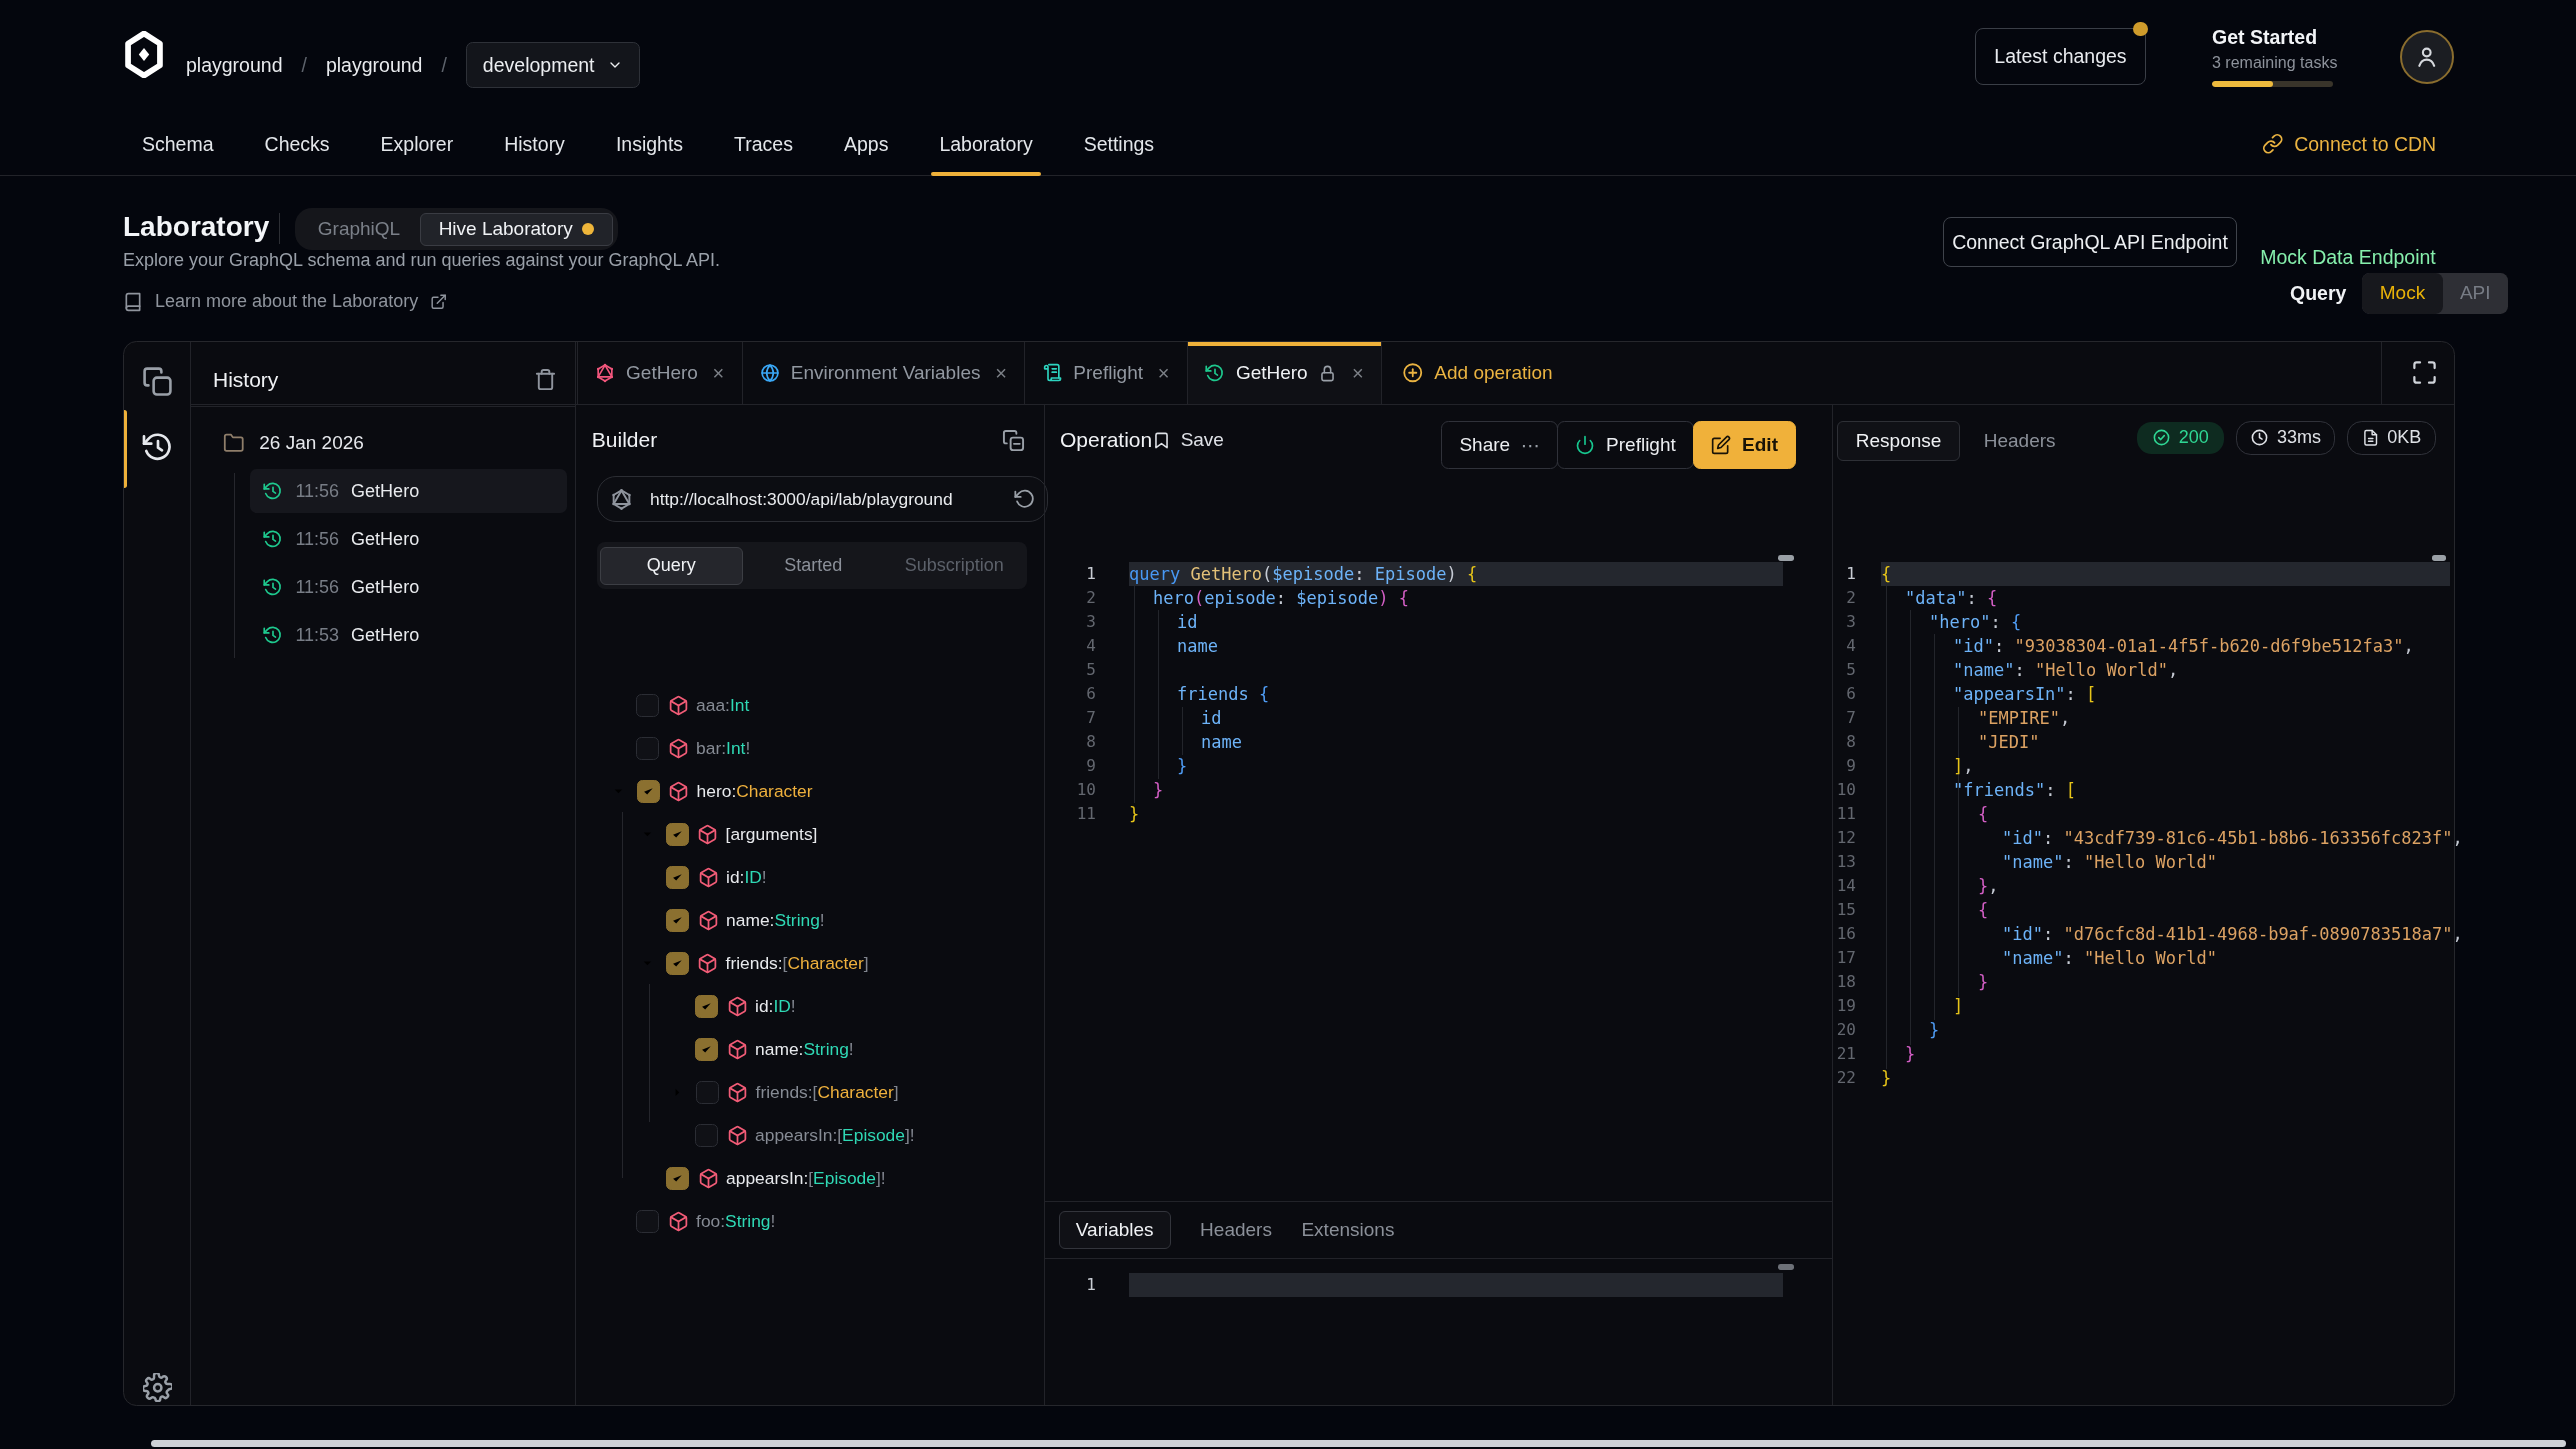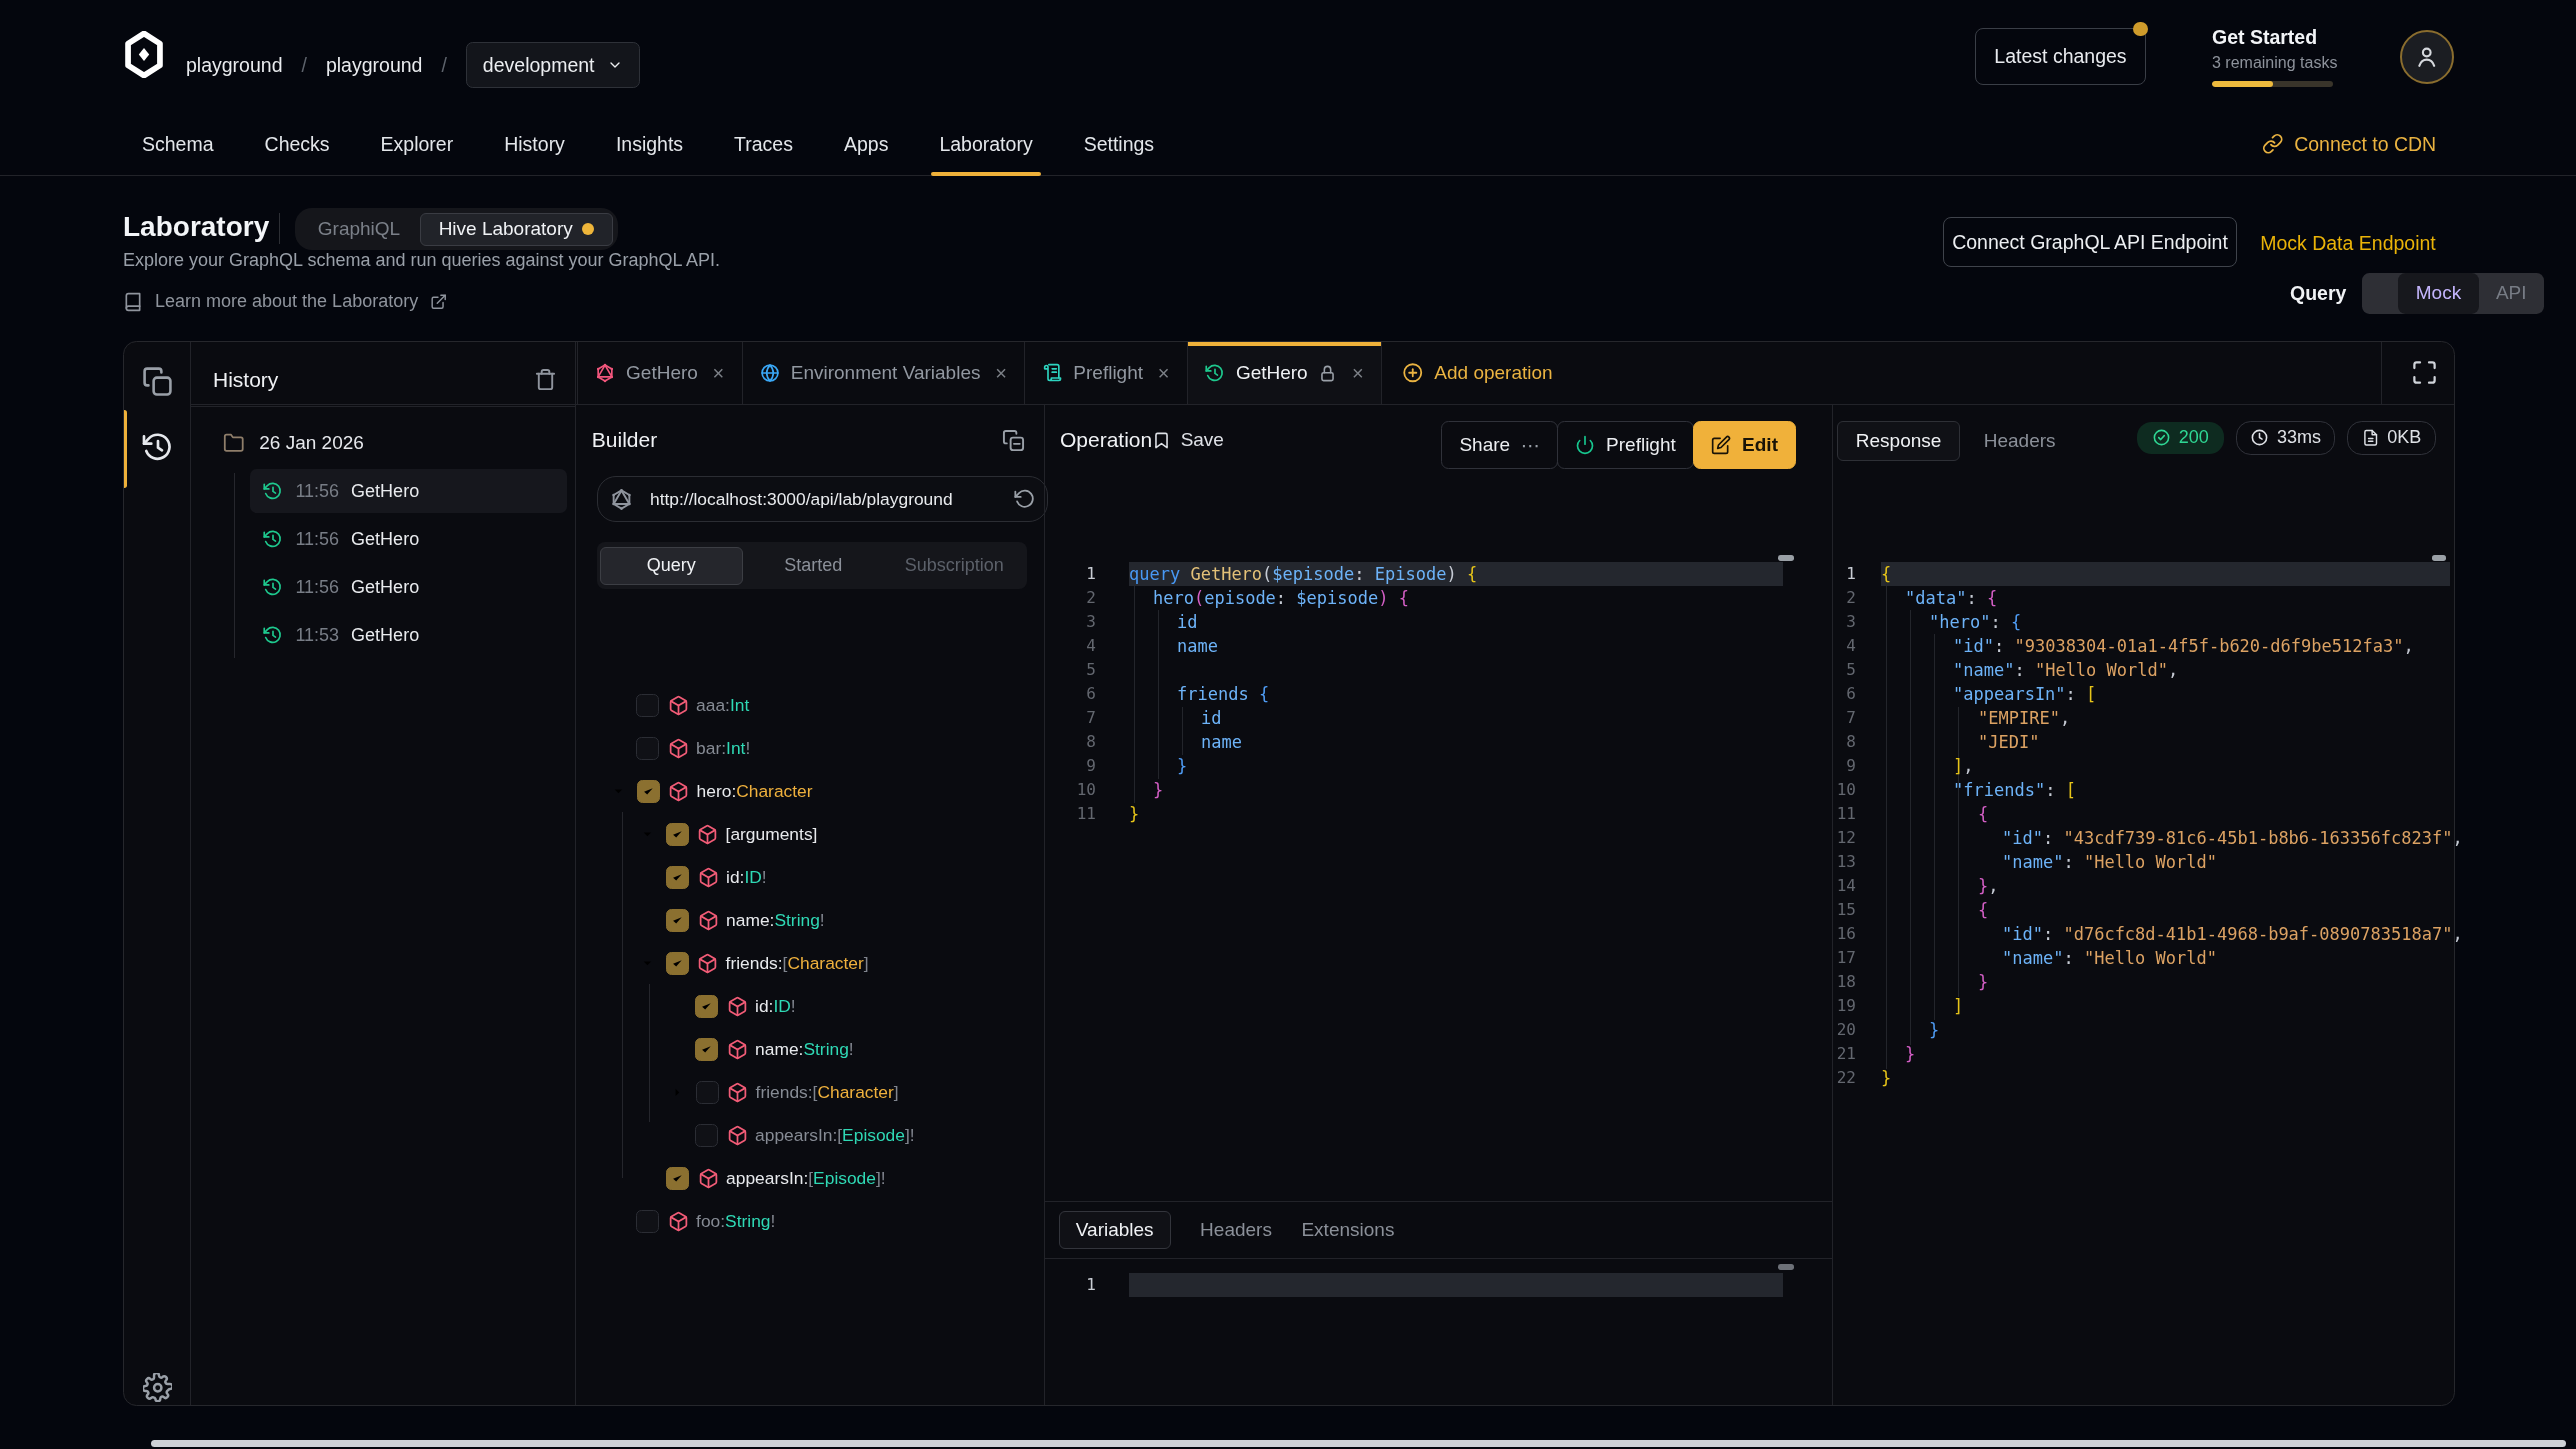--- a/index.html
+++ b/index.html
@@ -39,27 +39,27 @@
   #lab-divider{position:absolute;left:279px;top:213px;width:1.3px;height:31px;background:#2c2e34;}
   #lab-toggle{position:absolute;left:295px;top:208px;height:42px;background:#15161b;border-radius:17px;
     display:flex;align-items:center;padding:0 5.4px;gap:2.7px;}
   #lab-toggle .opt{font-size:19px;color:#7b8089;padding:0 17.4px;height:31px;display:flex;align-items:center;gap:9.4px;border-radius:6px;}
   #lab-toggle .opt.on{background:#212329;border:1.3px solid #3a3c43;color:#f0f2f5;}
   #lab-toggle .dot{width:12px;height:12px;border-radius:50%;background:#eeb53a;}
   #lab-desc{position:absolute;left:123px;top:250px;font-size:18px;color:#9aa0a9;}
   #learn-row{position:absolute;left:123px;top:291px;display:flex;align-items:center;gap:12px;color:#8f949d;font-size:18px;}
   #connect-ep{position:absolute;left:1943px;top:217px;width:292px;height:48px;border:1.3px solid #3f434b;border-radius:8px;
     display:flex;align-items:center;justify-content:center;font-size:19.5px;color:#eceef1;}
-  #mock-ep{position:absolute;left:2254px;top:219px;width:188px;height:48px;display:flex;align-items:center;justify-content:center;
-    font-size:19.5px;color:#eab308;}
+  #mock-ep{position:absolute;left:2254px;top:233px;width:188px;height:48px;display:flex;align-items:center;justify-content:center;
+    font-size:19.5px;color:#86efac;}
   #mode-row{position:absolute;left:2290px;top:273px;display:flex;align-items:center;gap:16px;}
   #mode-label{font-size:19.5px;font-weight:bold;color:#f0f2f5;}
   #mode-toggle{display:flex;background:#2e2f35;border-radius:7.4px;overflow:hidden;}
   #mode-toggle .seg{font-size:19px;padding:9.4px 17.4px;color:#777c85;}
-  #mode-toggle .seg.on{background:#17181d;color:#c4b5fd;border-radius:7.4px;margin-left:36px;}
+  #mode-toggle .seg.on{background:#17181d;color:#eab308;border-radius:7.4px;}
 
   
   #panel{position:absolute;left:123px;top:341px;width:2330px;height:1063px;background:#0a0b10;
     border:1.3px solid #26272c;border-radius:13.4px;}
   .vdiv{position:absolute;width:1.3px;background:#222329;}
   .hdiv{position:absolute;height:1.3px;background:#222329;}
 
   
   #rail-gold{position:absolute;left:0;top:68px;width:3.4px;height:78px;background:#efb13a;border-radius:0 2.7px 2.7px 0;}
   .rail-ico{position:absolute;left:16px;width:35px;height:35px;color:#9aa0a8;}

